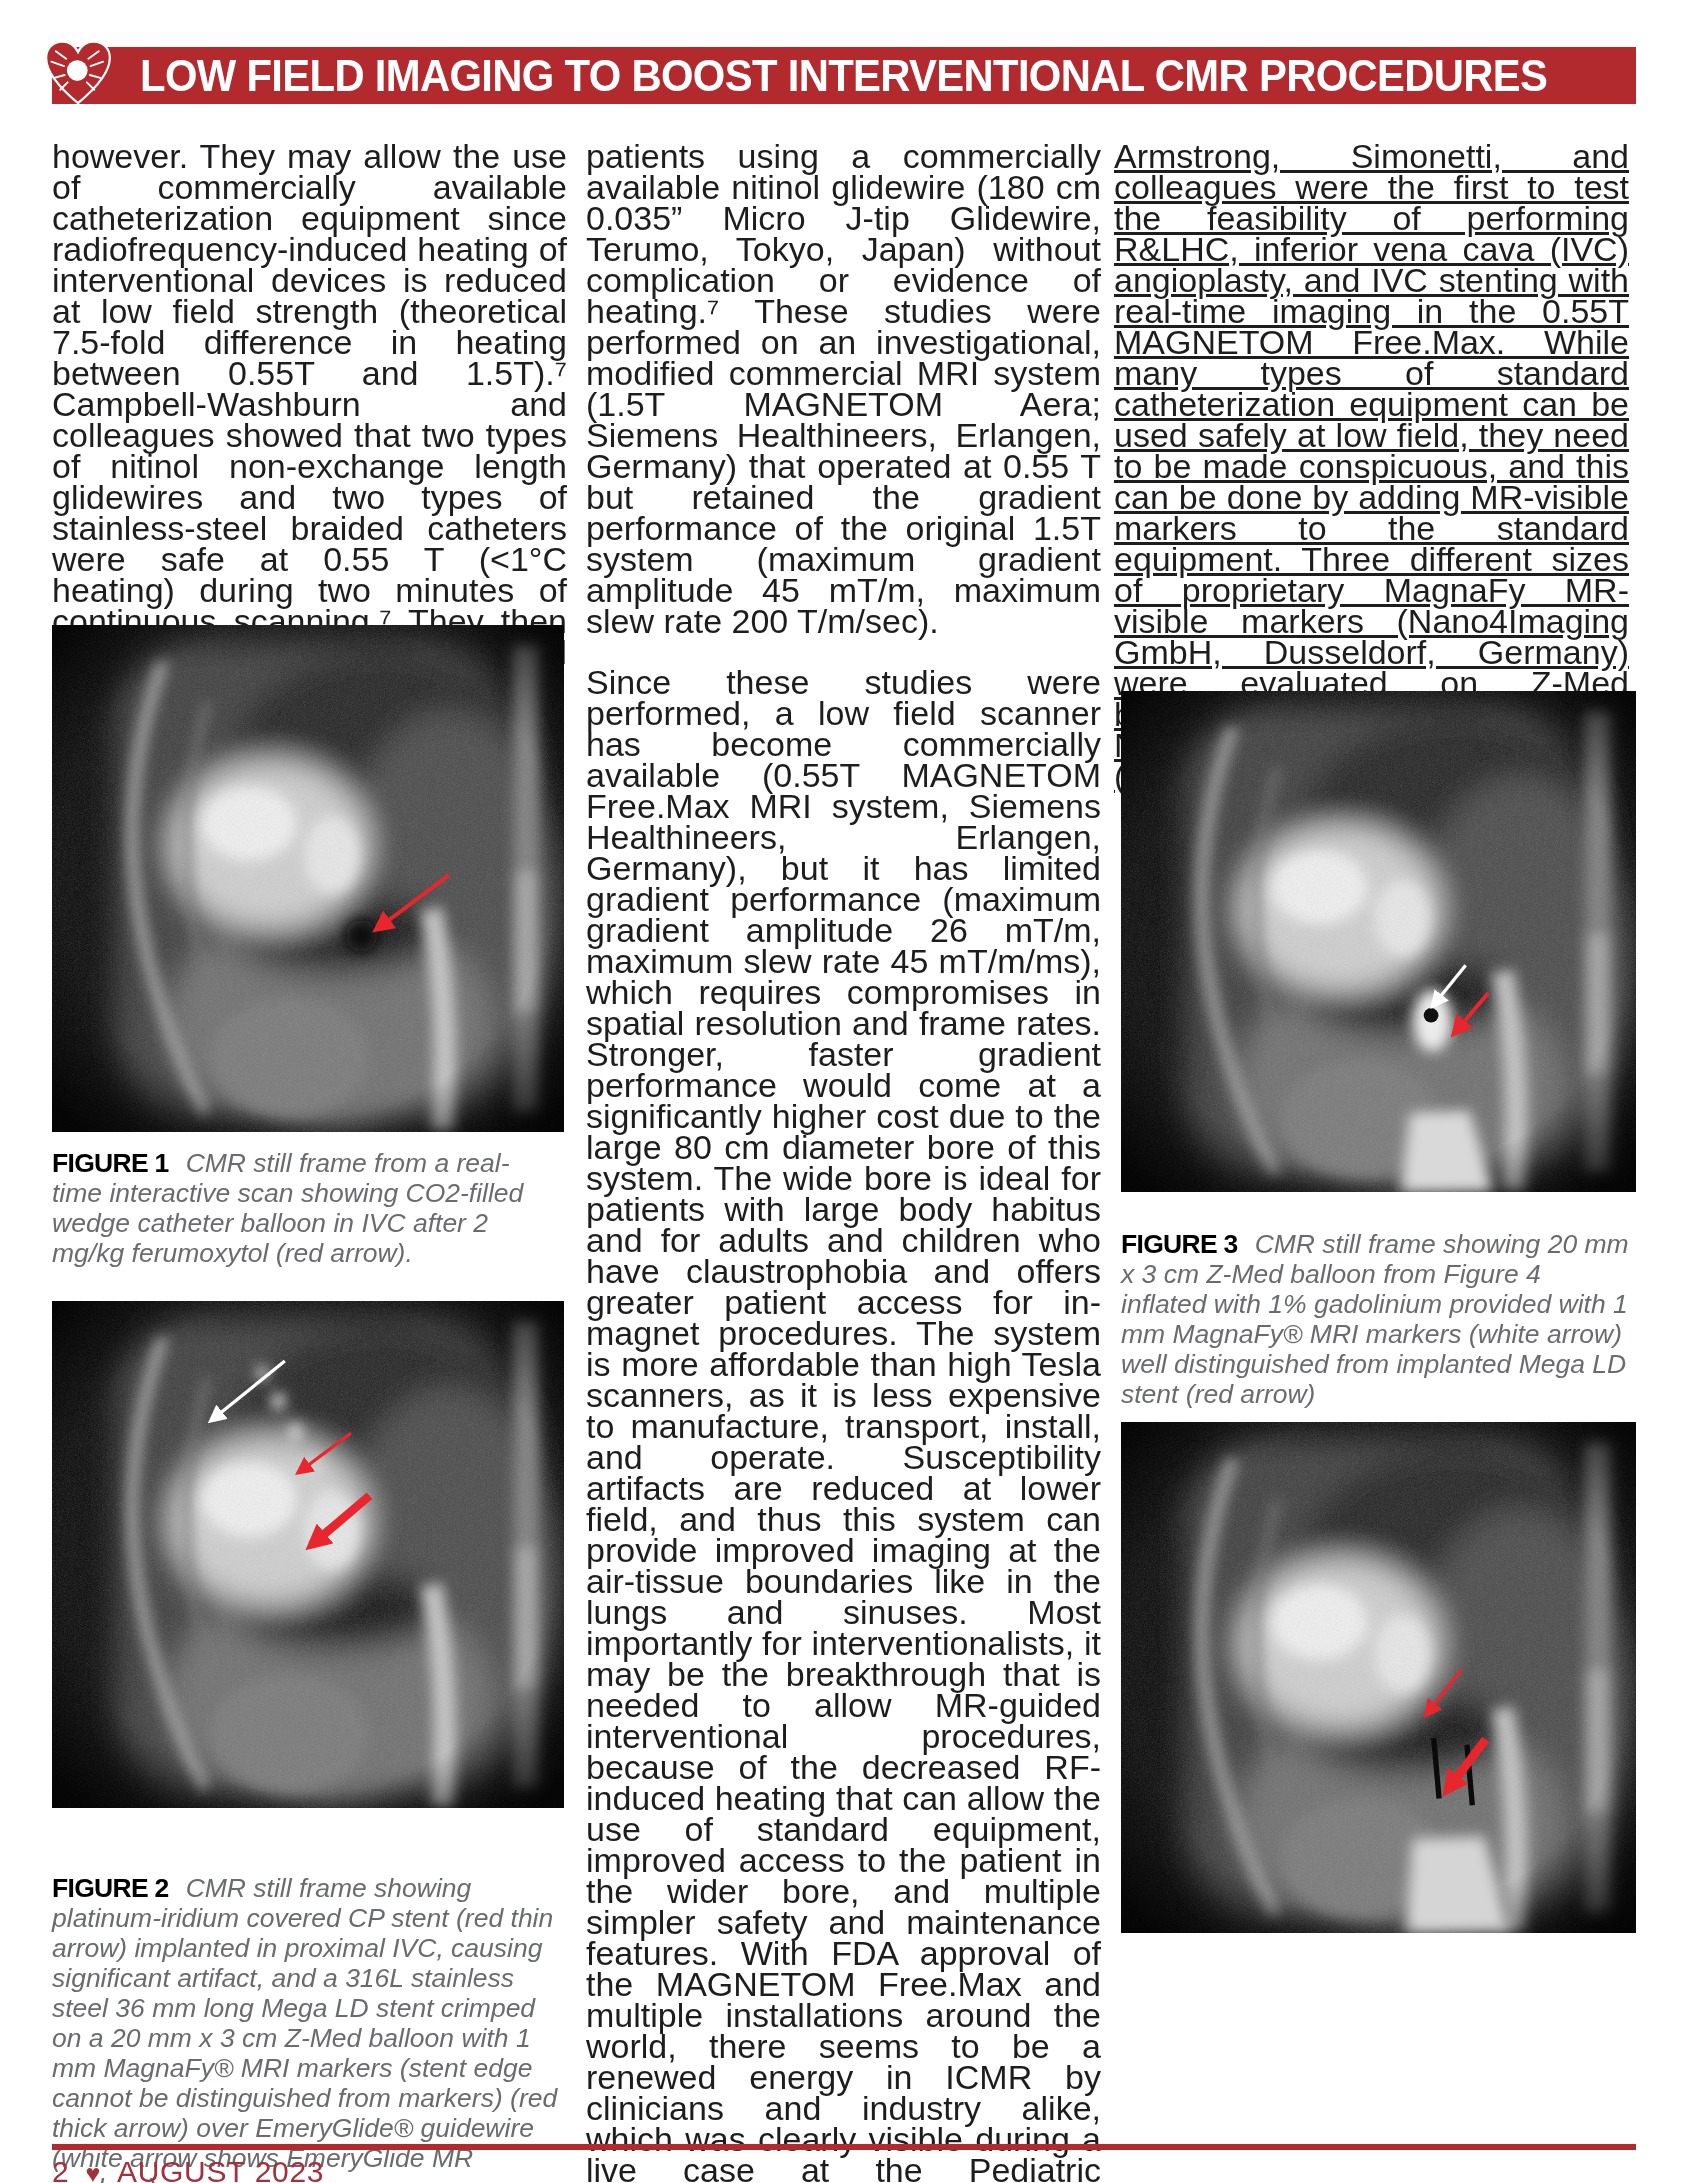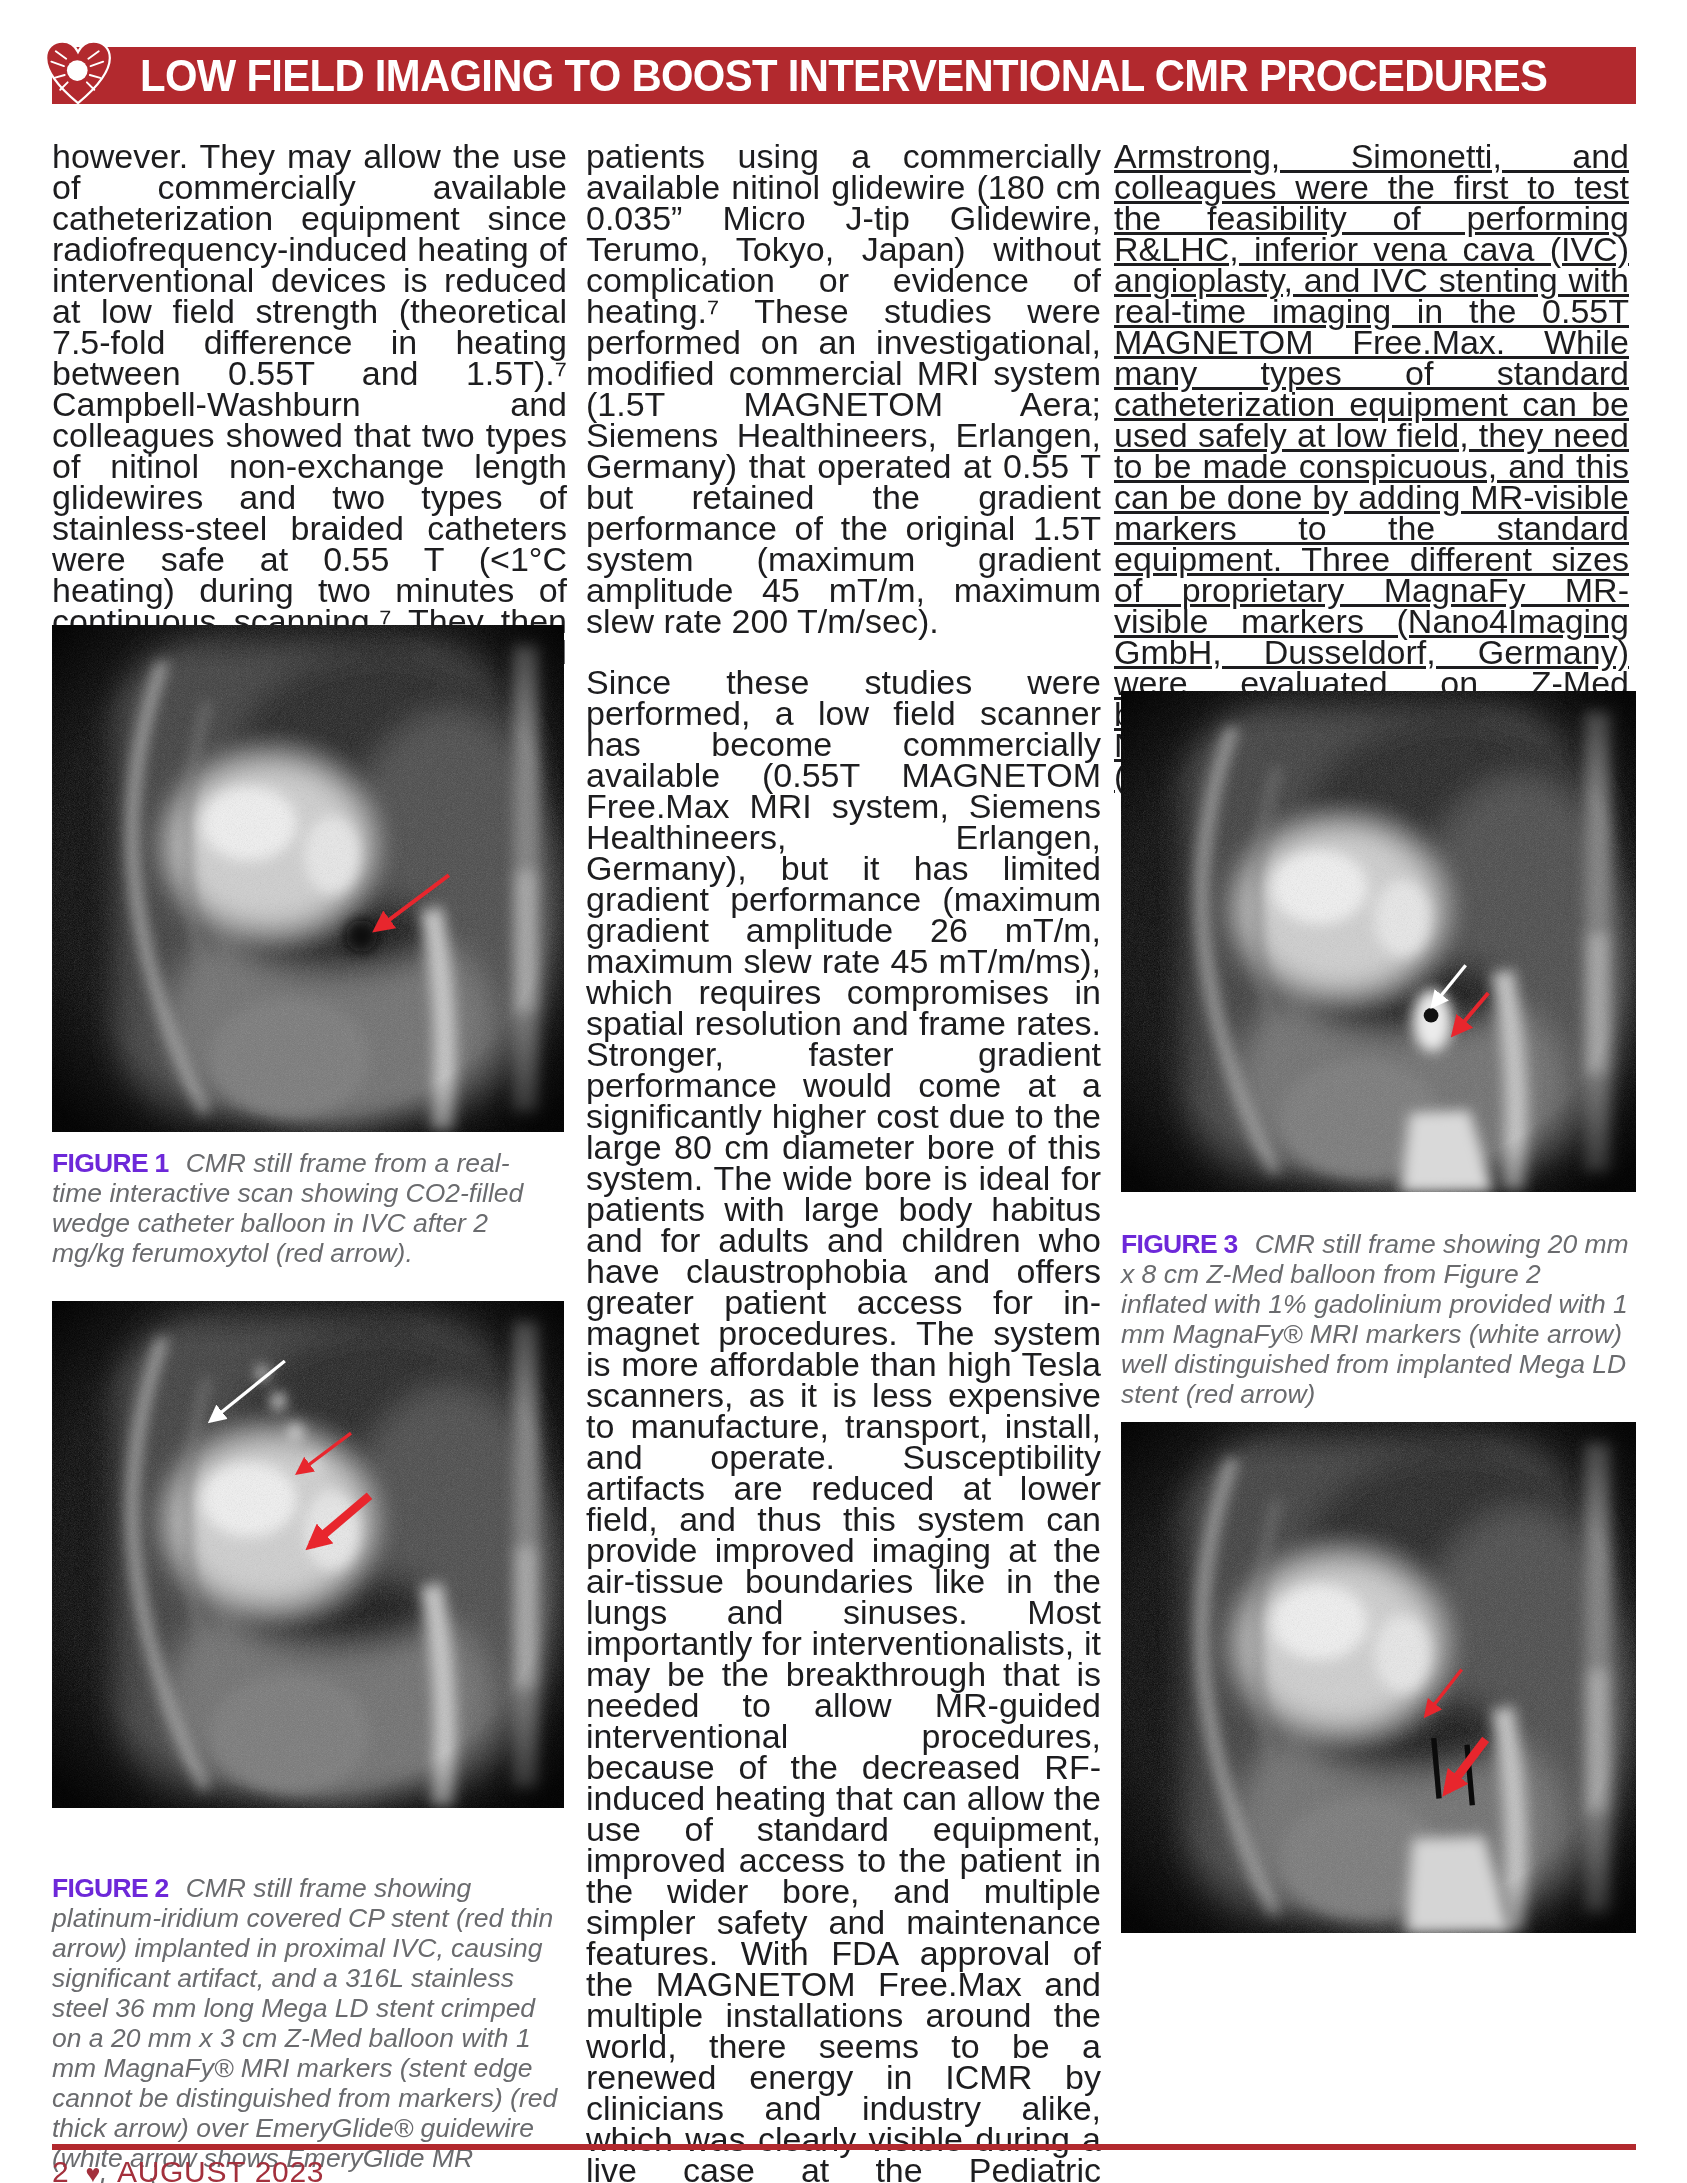--- a/index.html
+++ b/index.html
@@ -25,21 +25,21 @@
   .fig { position:absolute; background:#000; }
   .fig svg { display:block; width:100%; height:100%; }
   #fig1 { left:52px;   top:625px;  width:512px; height:507px; }
   #fig2 { left:52px;   top:1301px; width:512px; height:507px; }
   #fig3 { left:1121px; top:691px; width:515px; height:501px; }
   #fig4 { left:1121px; top:1422px; width:515px; height:511px; }
 
   
   .caption { position:absolute; width:511px; font-size:26.5px; line-height:30px;
              font-style:italic; color:#6a6b6e; text-align:left; }
-  .fig-label { font-style:normal; font-weight:700; color:#6d28d9; letter-spacing:-0.7px; margin-right:17px; }
+  .fig-label { font-style:normal; font-weight:700; color:#000000; letter-spacing:-0.7px; margin-right:17px; }
   #cap1 { left:52px;   top:1148px; width:479px; }
   #cap2 { left:52px;   top:1873px; }
   #cap3 { left:1121px; top:1229px; }
   #cap4 { left:1121px; top:1952px; }
 
   
   .footer-rule { position:absolute; left:52px; top:2144px; width:1584px; height:6px; background:#b2292e; }
   .footer { position:absolute; left:52px; top:2155px; display:flex; align-items:center; gap:16px;
             color:#a3303c; font-size:30px; letter-spacing:0.7px; }
   .footer .f-heart { font-size:25px; line-height:1; transform:translateY(1.3px); }
@@ -172,21 +172,21 @@
       <g filter="url(#f-b10)">
         <ellipse cx="468" cy="500" rx="30" ry="48" fill="#ececec"></ellipse>
         <path d="M434,640 L524,636 L560,760 L420,760 Z" fill="#d9d9d9"></path>
       </g>
       <circle cx="466" cy="492" r="11" fill="#111111"></circle>
       <line x1="518" y1="416" x2="470" y2="476" stroke="#ffffff" stroke-width="5" marker-end="url(#ah-white)"></line>
       <line x1="552" y1="458" x2="502" y2="518" stroke="#e8262d" stroke-width="6" marker-end="url(#ah-red)"></line>
     </svg>
   </div>
   <div class="caption" id="cap3">
-    <span class="fig-label">FIGURE 3</span><span class="fig-text">CMR still frame showing 20 mm x 8 cm Z-Med balloon from Figure 2 inflated with 1% gadolinium provided with 1 mm MagnaFy® MRI markers (white arrow) well distinguished from implanted Mega LD stent (red arrow)</span>
+    <span class="fig-label">FIGURE 3</span><span class="fig-text">CMR still frame showing 20 mm x 3 cm Z-Med balloon from Figure 4 inflated with 1% gadolinium provided with 1 mm MagnaFy® MRI markers (white arrow) well distinguished from implanted Mega LD stent (red arrow)</span>
   </div>
 
   <div class="fig" id="fig4">
     <svg viewBox="0 0 774 760" preserveAspectRatio="none">
       <use href="#mri-base"></use>
       <g filter="url(#f-b10)">
         <path d="M438,620 L546,616 L586,760 L428,760 Z" fill="#d5d5d5"></path>
       </g>
       <g stroke="#0b0b0b" stroke-width="8">
         <line x1="470" y1="470" x2="478" y2="560"></line>

